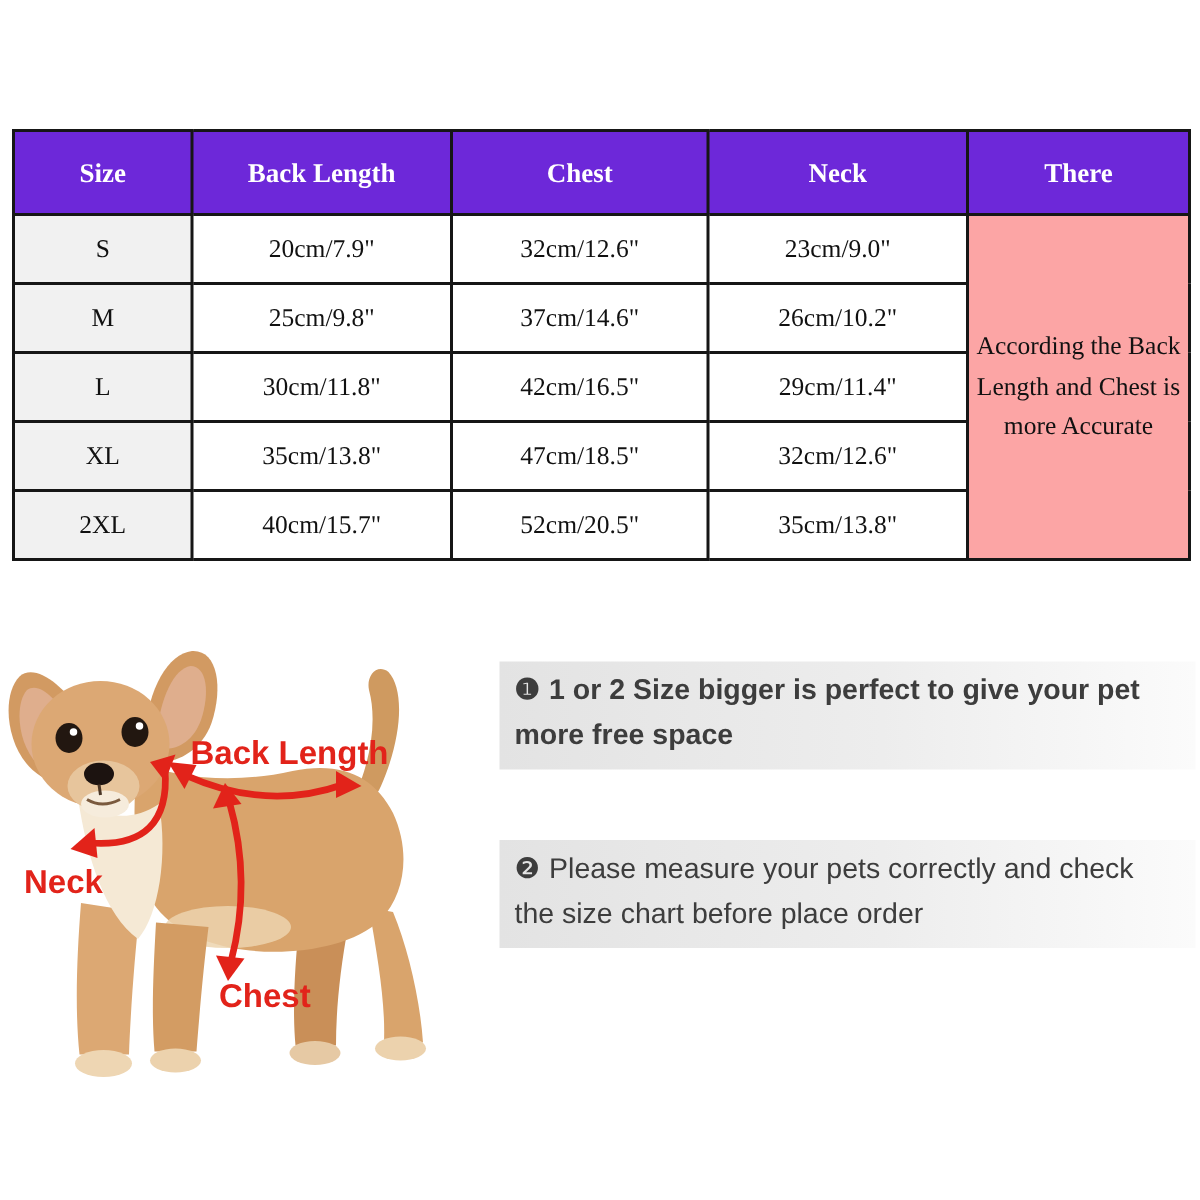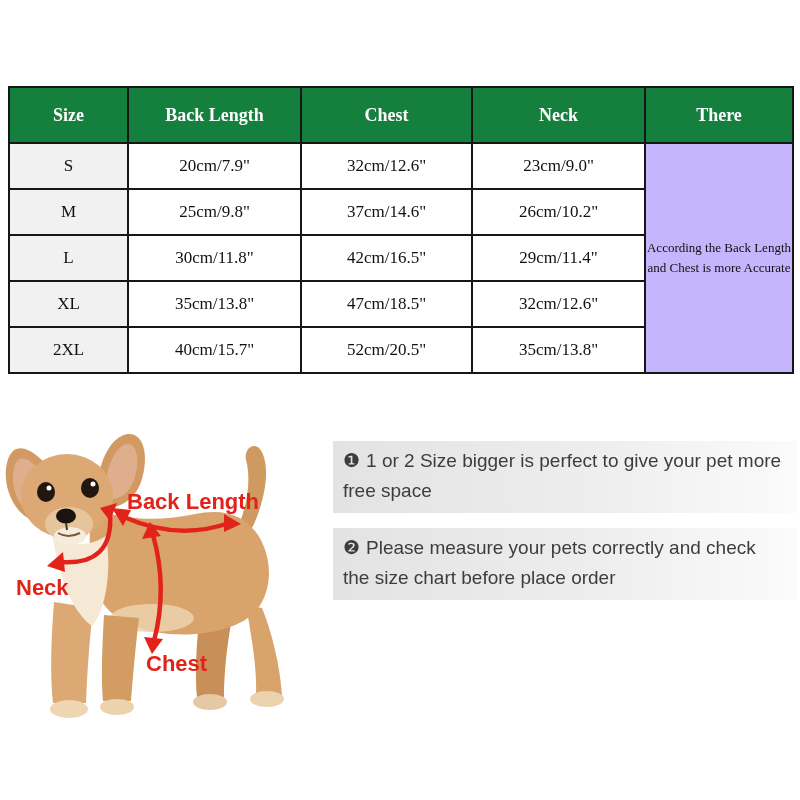--- a/index.html
+++ b/index.html
@@ -9,44 +9,44 @@
   
   table.size-chart {
     position:absolute; left:8px; top:86px; width:784px;
     border-collapse:collapse; table-layout:fixed;
     font-family:"Liberation Serif", serif;
   }
   table.size-chart th, table.size-chart td {
     border:2px solid #161616; text-align:center; vertical-align:middle;
   }
   table.size-chart th {
-    background:#15803d; color:#ffffff; font-weight:bold;
+    background:#6d28d9; color:#ffffff; font-weight:bold;
     font-size:18px; height:56px;
   }
   table.size-chart td { font-size:17px; color:#111111; height:46px; background:#ffffff; }
   table.size-chart td.size-col { background:#f1f1f1; }
   table.size-chart td.tips-cell {
-    font-size:13px; line-height:1.55; padding:0 0; background:#c4b5fd;
+    font-size:17px; line-height:1.55; padding:0 0; background:#fca5a5;
   }
 
   
   .dog-figure { position:absolute; left:0; top:420px; width:312px; height:300px; }
   .anno-line { stroke:#e2231a; stroke-width:4.5; fill:none; stroke-linecap:round; }
   .anno-head { fill:#e2231a; stroke:none; }
   .anno-label { fill:#e2231a; font-family:"Liberation Sans", sans-serif; font-weight:bold; font-size:22px; }
 
   
   .note {
     position:absolute; left:333px; width:464px;
     background:linear-gradient(90deg, #e3e3e3 0%, #ededed 55%, #fbfbfb 100%);
     color:#3d3d3d; font-size:19px; line-height:1.58; padding:5px 10px 7px 10px;
   }
   .note .bullet { margin-right:6px; }
-  .note-1 { top:441px; min-height:66px; }
-  .note-2 { top:528px; min-height:63px; }
+  .note-1 { top:441px; min-height:66px;font-weight:bold; }
+  .note-2 { top:560px; min-height:63px; }
   .note-3 { top:636px; min-height:97px; }
 </style>
 </head>
 <body>
 
 <div class="page">
 
   <table class="size-chart">
     <colgroup>
       <col style="width:119px">

